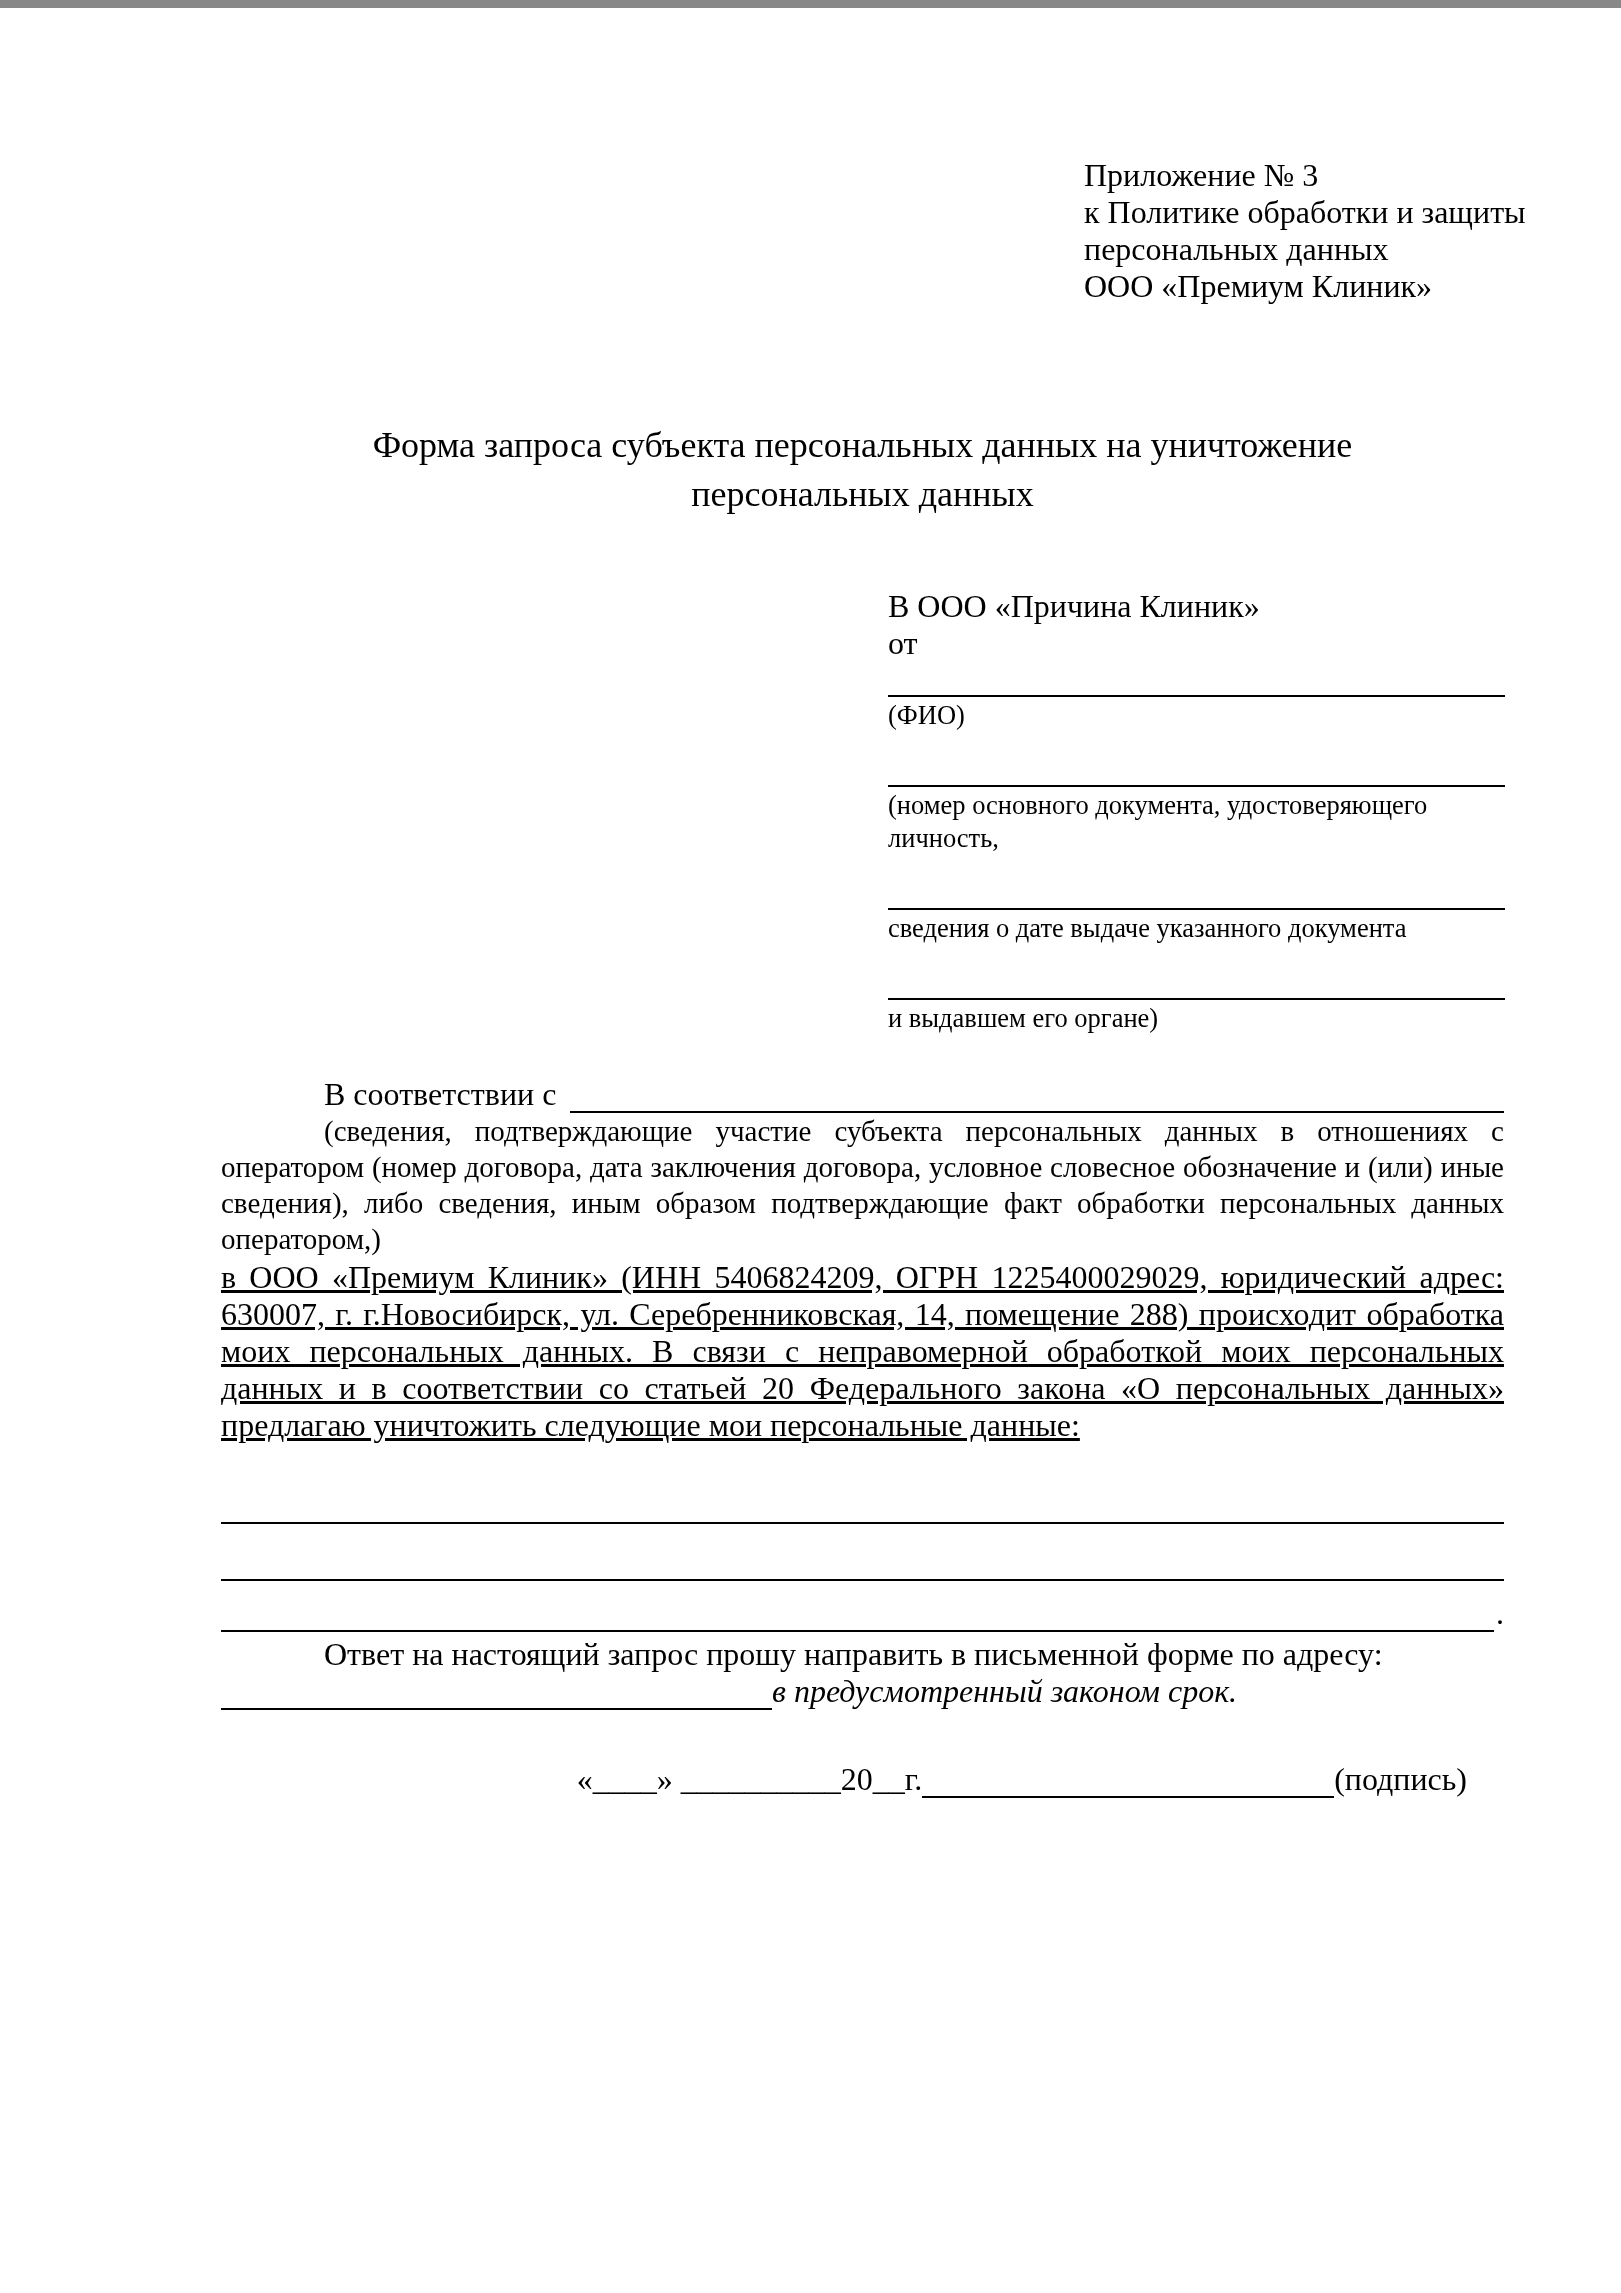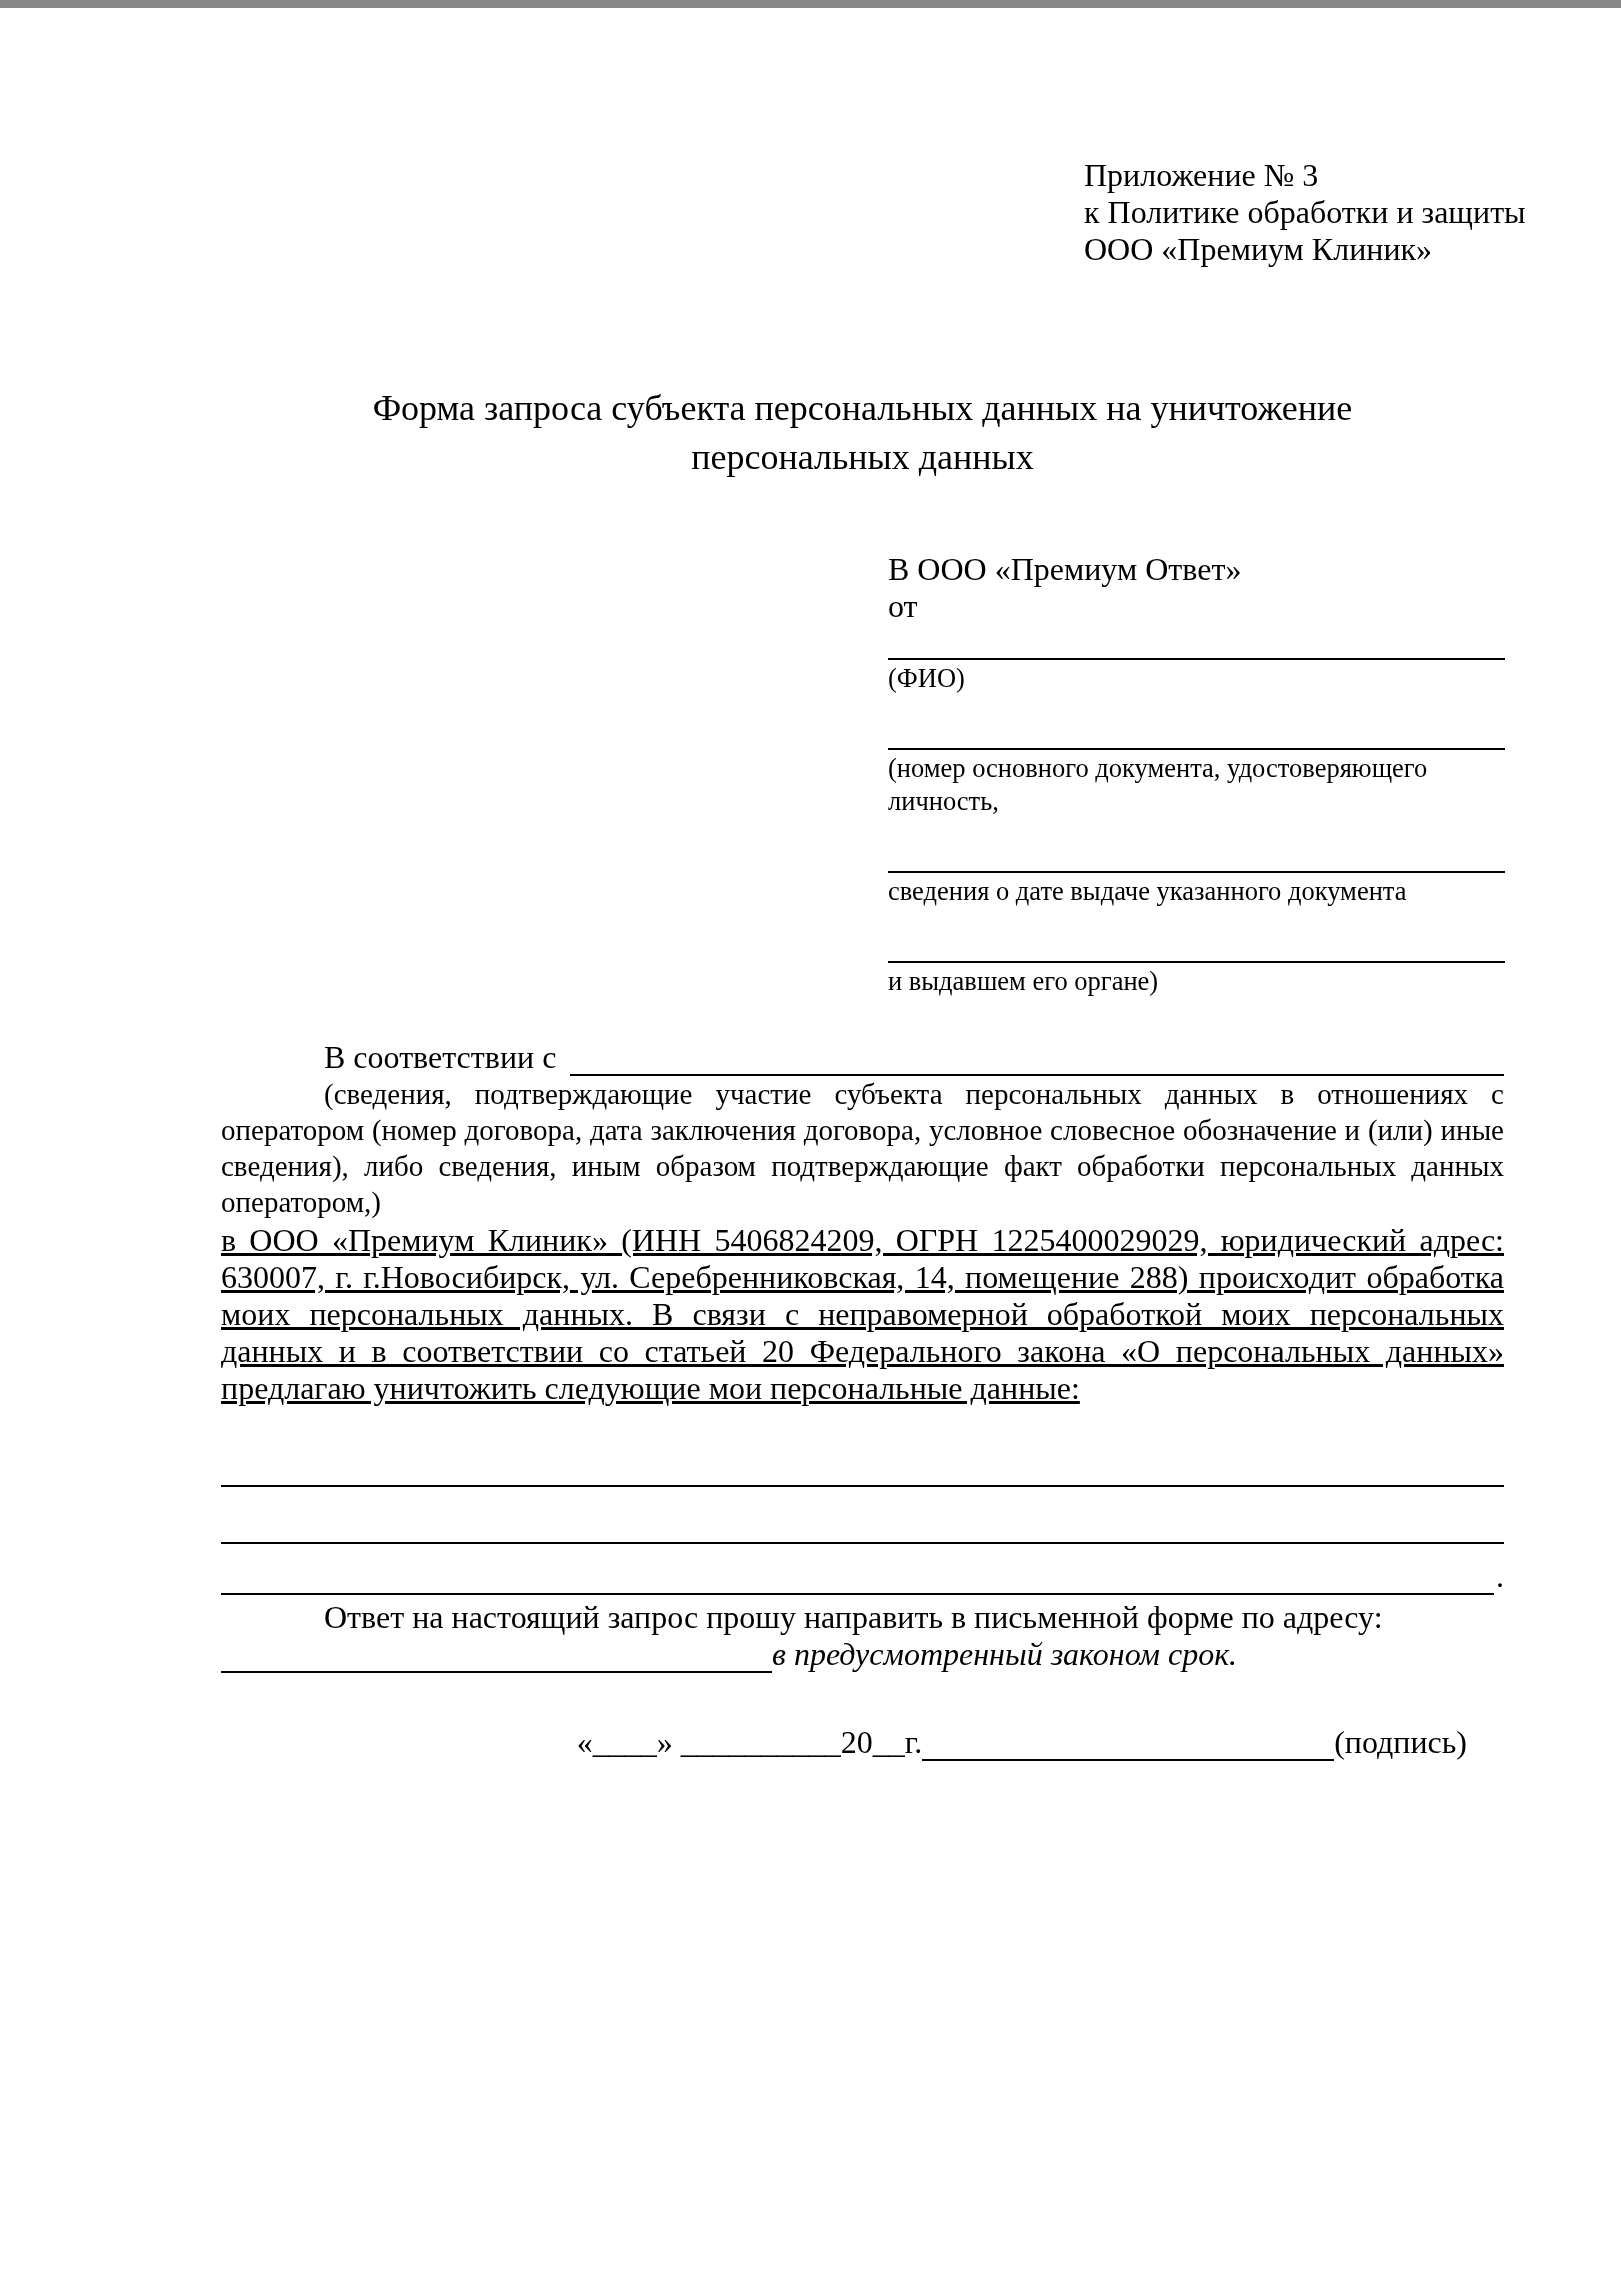--- a/index.html
+++ b/index.html
@@ -65,27 +65,28 @@
   .sig-group .caption{white-space:nowrap;}
 </style>
 </head>
 <body>
 
 <div class="page">
 
   <div class="annex">
     <div>Приложение № 3</div>
     <div>к Политике обработки и защиты</div>
+    <div>персональных данных</div>
     <div>ООО «Премиум Клиник»</div>
   </div>
 
   <div class="doc-title">Форма запроса субъекта персональных данных на уничтожение персональных данных</div>
 
   <div class="addressee">
-    <div class="to">В ООО «Премиум Ответ»</div>
+    <div class="to">В ООО «Причина Клиник»</div>
     <div class="from">от</div>
 
     <div class="field first">
       <div class="field-rule"></div>
       <div class="field-caption">(ФИО)</div>
     </div>
 
     <div class="field">
       <div class="field-rule"></div>
       <div class="field-caption">(номер основного документа, удостоверяющего личность,</div>

